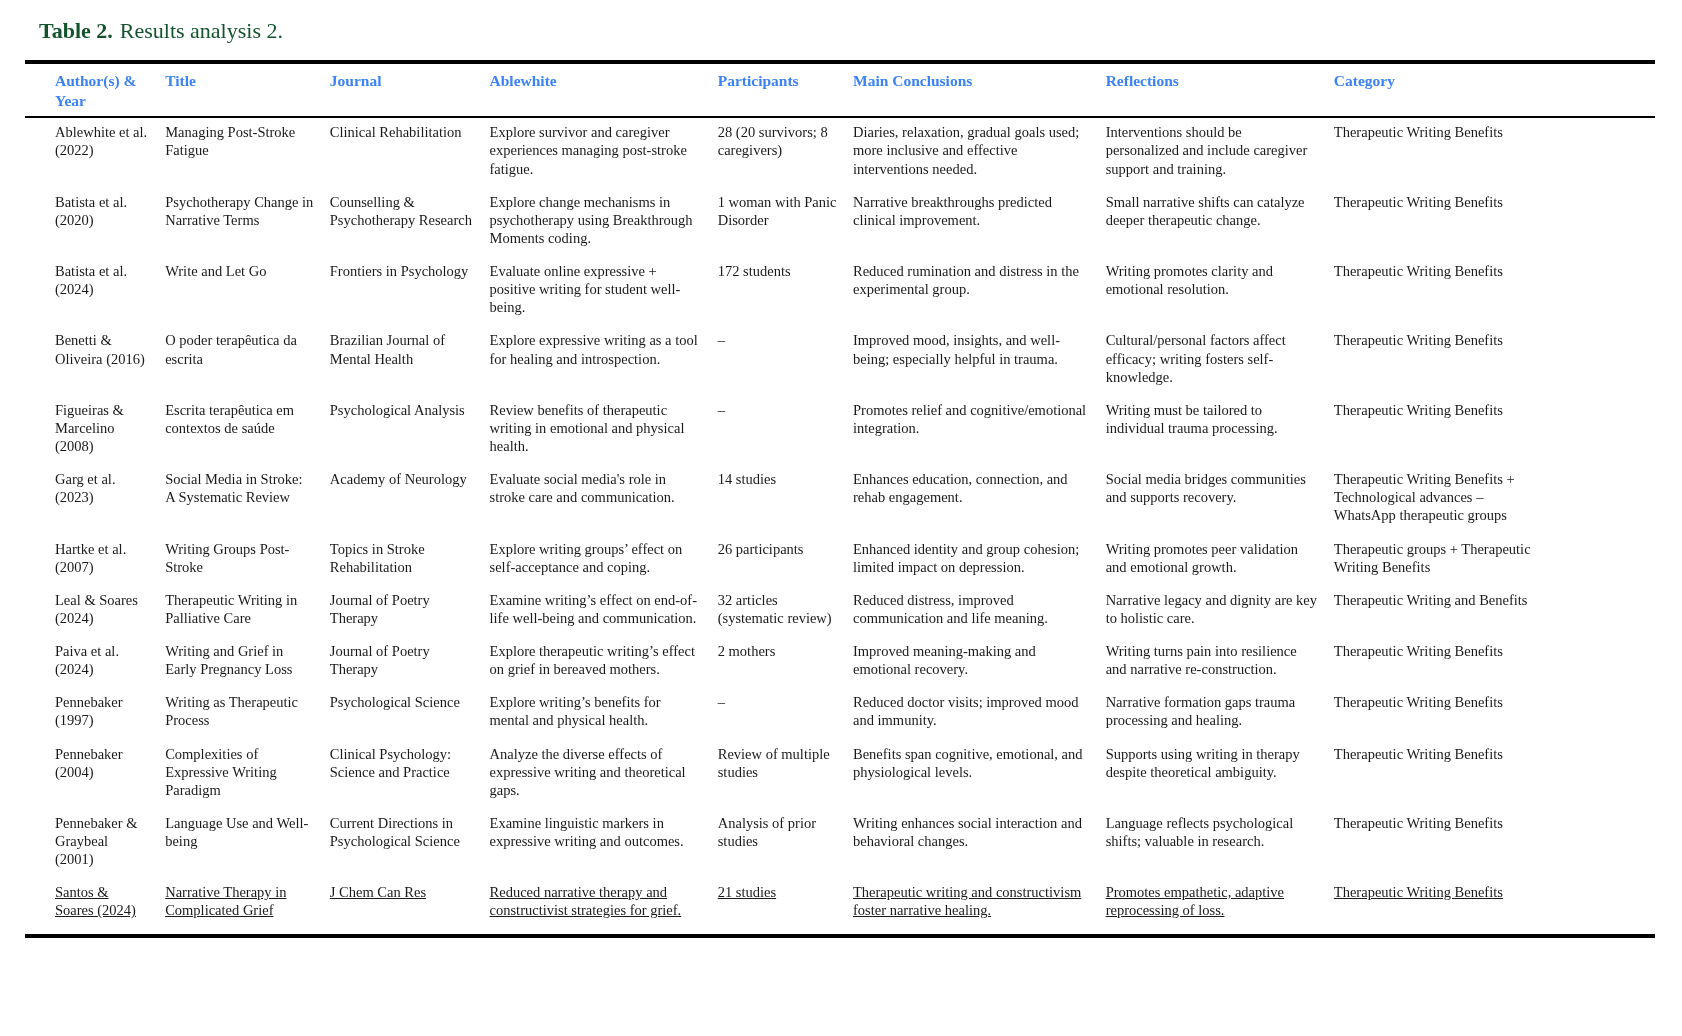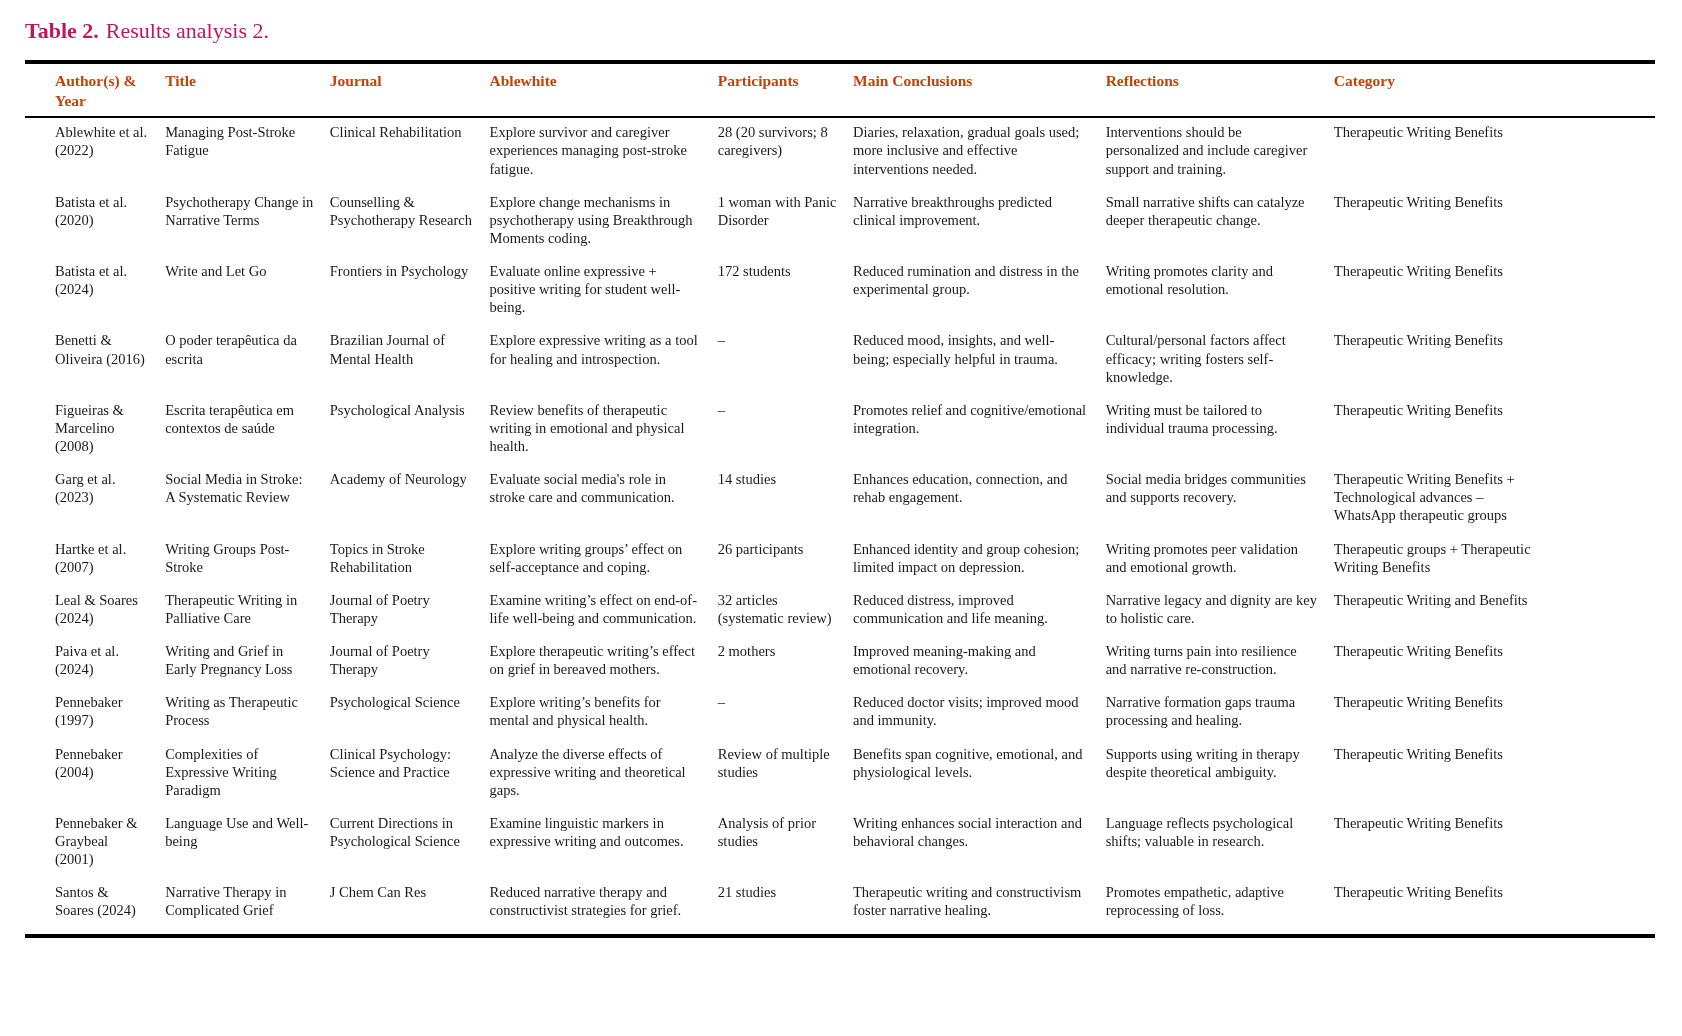--- a/index.html
+++ b/index.html
@@ -11,50 +11,50 @@
   }
   .page {
     width: 1682px;
     height: 1036px;
     background: #ffffff;
     padding: 12px 27px 0 25px;
     overflow: hidden;
   }
   .caption {
     font-size: 22px;
-    margin: 6px 0 16px 0;
-    color: #be185d;
+    margin: 6px 0 16px 14px;
+    color: #14532d;
   }
   .caption .label { font-weight: bold; margin-right: 7px; }
   table.results {
     width: 100%;
     border-collapse: collapse;
     table-layout: fixed;
     border-top: 4px solid #000000;
     border-bottom: 4px solid #000000;
   }
   thead th {
     text-align: left;
     vertical-align: top;
     font-size: 15.5px;
     font-weight: bold;
     line-height: 1.3;
     padding: 7px 16px 5px 0;
     border-bottom: 2.5px solid #000000;
-    color: #c2410c;
+    color: #3b82f6;
   }
   tbody td {
     vertical-align: top;
     font-size: 14.5px;
     line-height: 1.25;
     padding: 5px 16px 10px 0;
   }
   th.col-author, td.col-author { padding-left: 30px; }
   td.col-category, th.col-category { padding-right: 120px; }
-  tbody tr:last-child td { padding-bottom: 14px; }
+  tbody tr:last-child td { padding-bottom: 14px; text-decoration: underline; }
 </style>
 </head>
 <body>
 
 <div class="page">
 
   <p class="caption">
     <span class="label">Table 2.</span><span>Results analysis 2.</span>
   </p>
 
@@ -111,21 +111,21 @@
       <td class="col-conclusions">Reduced rumination and distress in the experimental group.</td>
       <td class="col-reflections">Writing promotes clarity and emotional resolution.</td>
       <td class="col-category">Therapeutic Writing Benefits</td>
     </tr>
         <tr>
       <td class="col-author">Benetti &amp; Oliveira (2016)</td>
       <td class="col-title">O poder terapêutica da escrita</td>
       <td class="col-journal">Brazilian Journal of Mental Health</td>
       <td class="col-objectives">Explore expressive writing as a tool for healing and introspection.</td>
       <td class="col-participants">–</td>
-      <td class="col-conclusions">Reduced mood, insights, and well-being; especially helpful in trauma.</td>
+      <td class="col-conclusions">Improved mood, insights, and well-being; especially helpful in trauma.</td>
       <td class="col-reflections">Cultural/personal factors affect efficacy; writing fosters self-knowledge.</td>
       <td class="col-category">Therapeutic Writing Benefits</td>
     </tr>
         <tr>
       <td class="col-author">Figueiras &amp; Marcelino (2008)</td>
       <td class="col-title">Escrita terapêutica em contextos de saúde</td>
       <td class="col-journal">Psychological Analysis</td>
       <td class="col-objectives">Review benefits of therapeutic writing in emotional and physical health.</td>
       <td class="col-participants">–</td>
       <td class="col-conclusions">Promotes relief and cognitive/emotional integration.</td>

